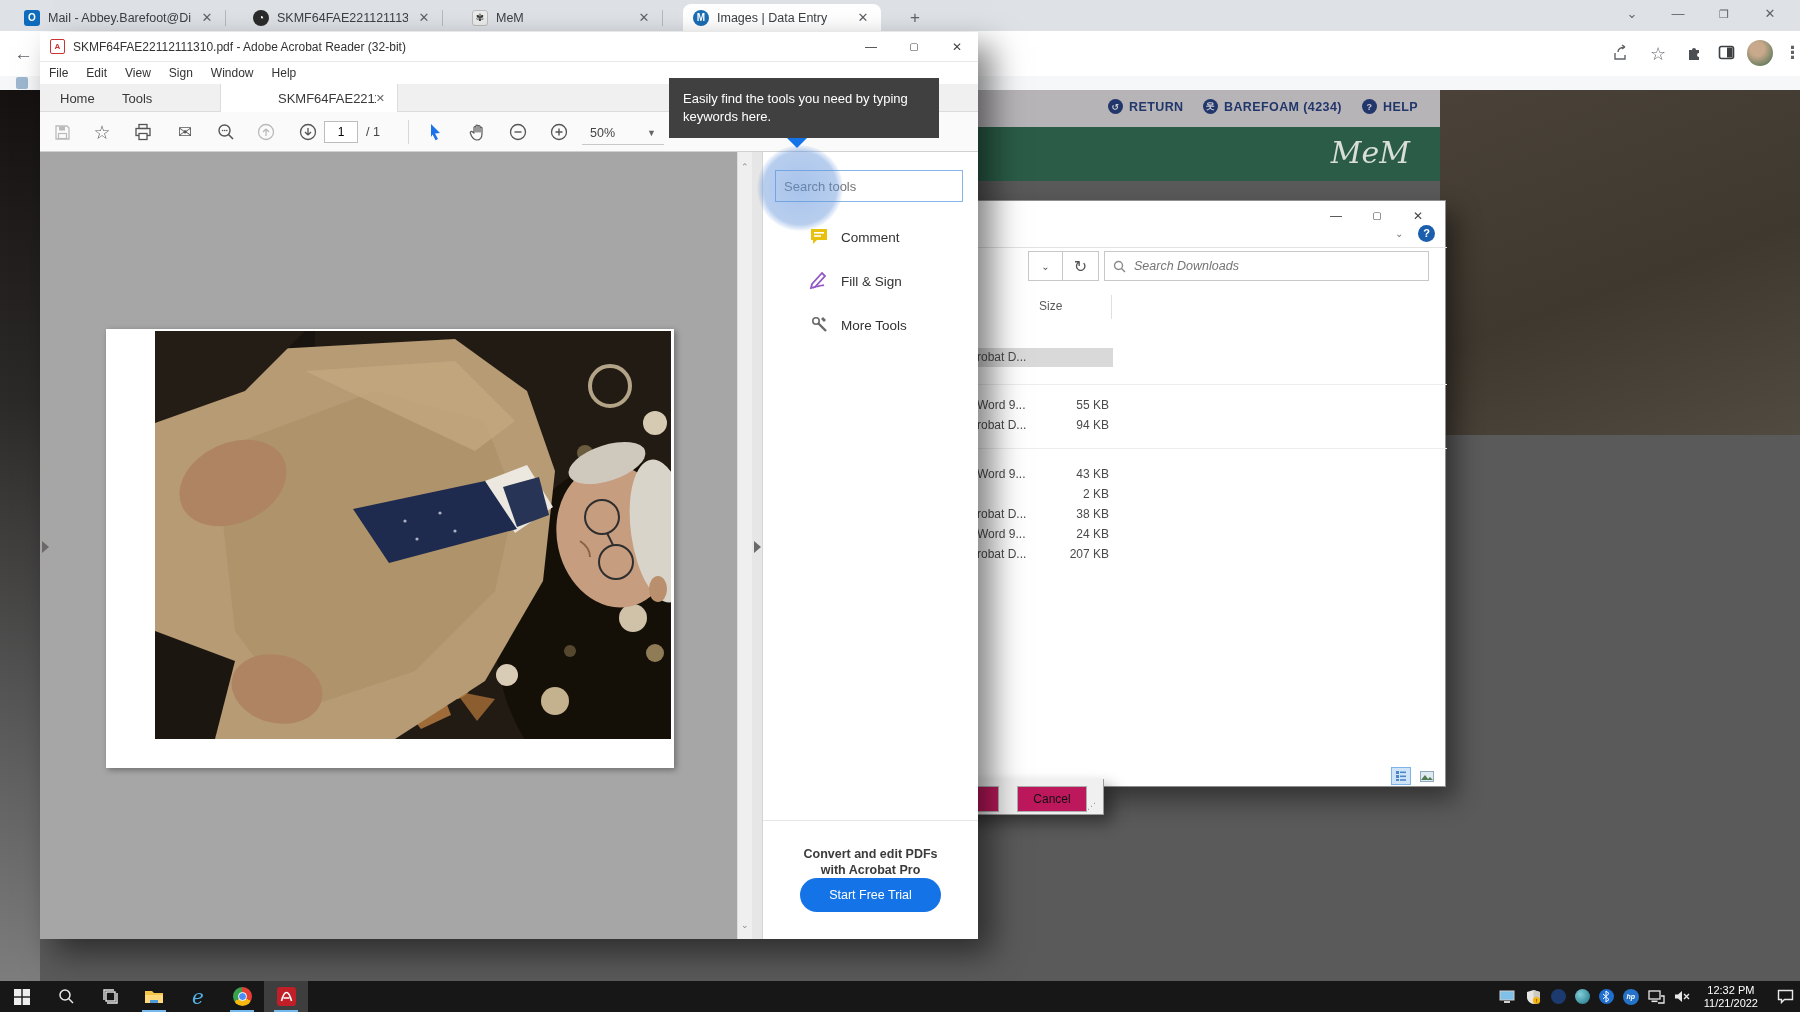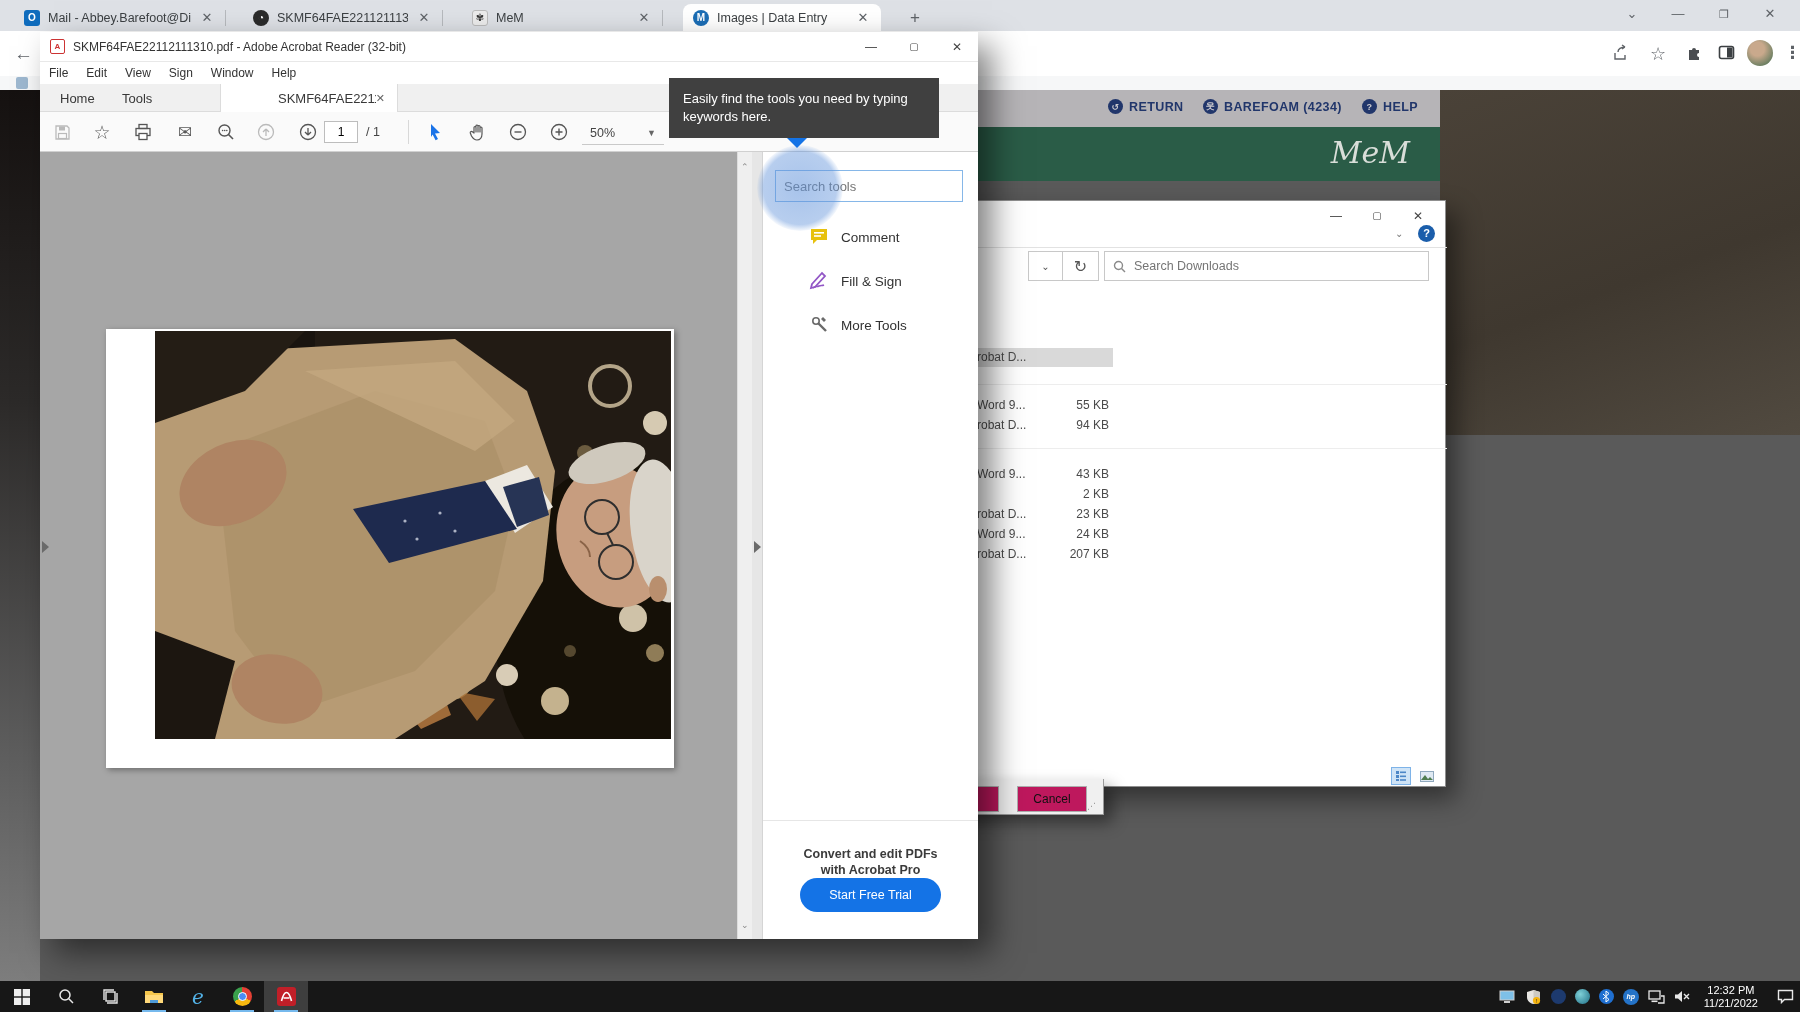--- a/index.html
+++ b/index.html
@@ -29,21 +29,21 @@
   .nav-bullet { width:15px; height:15px; border-radius:50%; background:#21366b; color:#cfcdd0; font-size:9px; display:flex; align-items:center; justify-content:center; font-weight:bold; }
   .green-bar { left:40px; top:37px; width:1400px; height:54px; background:#2a5c47; }
   .mem-logo { font-family:"DejaVu Serif","Liberation Serif",serif; font-style:italic; color:#d9ded9; }
   .hero-photo { left:1440px; top:0; width:360px; height:345px; background:linear-gradient(160deg,#4a4238 0%,#3f382f 55%,#514a40 100%); }
 
   
   .dl-dialog { left:880px; top:200px; width:566px; height:587px; background:#ffffff; border:1px solid #8f8f8f; box-shadow:10px 12px 24px rgba(0,0,0,.45); z-index:2; }
   .dlg-ctl { top:6px; width:30px; height:18px; text-align:center; font-size:12px; color:#444; line-height:18px; }
   .dl-toolbar-box { border:1px solid #c8c8c8; background:#fff; color:#555; display:flex; align-items:center; justify-content:center; }
   .searchbox { left:223px; top:50px; width:325px; height:30px; border:1px solid #c8c8c8; display:flex; align-items:center; padding:0 8px; gap:8px; }
-  .searchbox input { border:none; outline:none; flex:1; font-size:12.5px; color:#333; font-family:inherit; }
+  .searchbox input { border:none; outline:none; flex:1; font-size:12.5px; color:#333; font-family:inherit;font-style:italic; }
   .colheader { left:0; top:92px; width:566px; height:26px; font-size:12px; color:#5a5a5a; }
   .dl-row { left:0; height:19px; width:566px; font-size:12px; color:#4a4a4a; }
   .dl-row .type { position:absolute; left:96px; top:2px; }
   .dl-row .size { position:absolute; right:338px; top:2px; width:80px; text-align:right; left:auto; }
   .dl-row.selected { background:#d9d9d9; width:232px; }
   .rowsep { left:0; height:1px; width:566px; background:#ededed; }
   .viewicons { right:8px; top:566px; display:flex; gap:6px; }
   .cancelbar { left:880px; top:779px; width:224px; height:36px; background:#f0f0f0; border:1px solid #9a9a9a; border-top:none; box-shadow:8px 8px 16px rgba(0,0,0,.4); z-index:2; }
   .btn-win { background:#be185d; border:1px solid #adadad; font-size:12px; color:#111; text-align:center; }
 
@@ -187,20 +187,24 @@
       <span>↻</span>
     </div>
   <div class="searchbox abs">
     <svg width="13" height="13" viewBox="0 0 13 13">
         <circle cx="5.5" cy="5.5" r="4" fill="none" stroke="#8a8a8a" stroke-width="1.4"></circle>
         <path d="M8.5 8.5 12 12" stroke="#8a8a8a" stroke-width="1.4"></path>
       </svg>
     <input placeholder="Search Downloads" style="">
   </div>
 
+  <div class="abs colheader">
+    <span class="abs" style="left:158px;top:6px;">Size</span>
+    <span class="abs" style="left:230px;top:2px;width:1px;height:24px;background:#e0e0e0;"></span>
+  </div>
 
   <div class="abs dl-row selected" style="top:147px;">
     <span class="type">robat D...</span>
     <span class="size">92 KB</span>
   </div>
   <div class="abs rowsep" style="top:183px;"></div>
   <div class="abs dl-row" style="top:195px;">
     <span class="type">Word 9...</span>
     <span class="size">55 KB</span>
   </div>
@@ -212,21 +216,21 @@
   <div class="abs dl-row" style="top:264px;">
     <span class="type">Word 9...</span>
     <span class="size">43 KB</span>
   </div>
   <div class="abs dl-row" style="top:284px;">
     <span class="type"></span>
     <span class="size">2 KB</span>
   </div>
   <div class="abs dl-row" style="top:304px;">
     <span class="type">robat D...</span>
-    <span class="size">23 KB</span>
+    <span class="size">38 KB</span>
   </div>
   <div class="abs dl-row" style="top:324px;">
     <span class="type">Word 9...</span>
     <span class="size">24 KB</span>
   </div>
   <div class="abs dl-row" style="top:344px;">
     <span class="type">robat D...</span>
     <span class="size">207 KB</span>
   </div>
 

